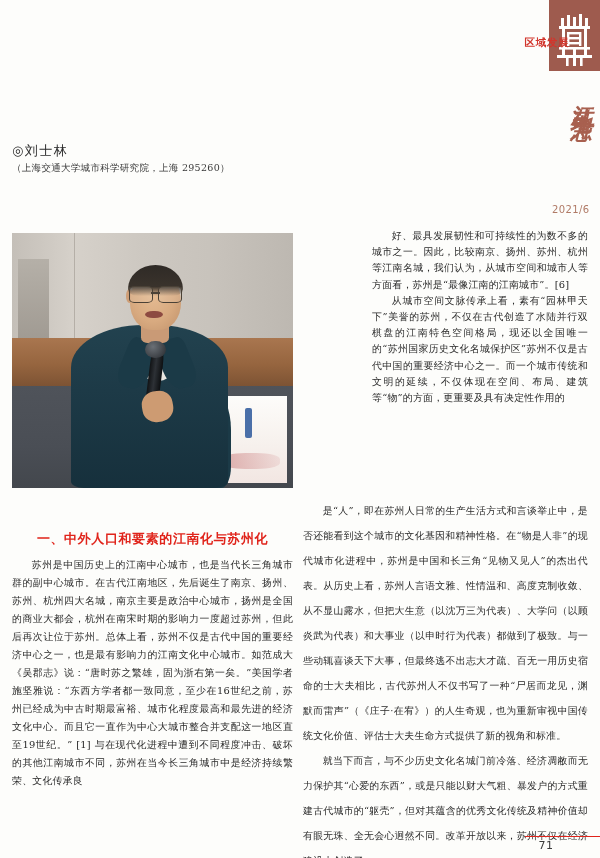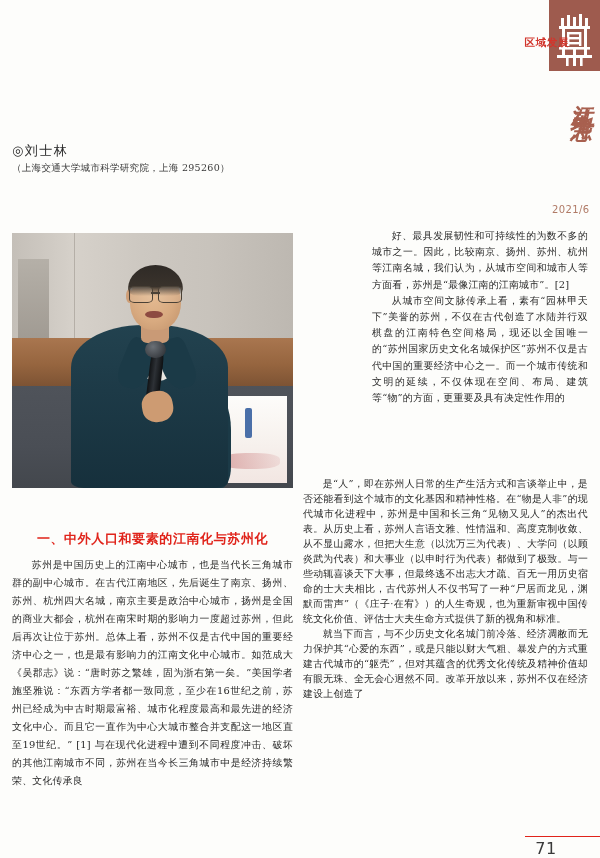--- a/index.html
+++ b/index.html
@@ -119,25 +119,25 @@
     letter-spacing: 0.25px;
   }
   #col-right {
     left: 372px;
     width: 216px;
     height: 250px;
   }
   #col-right-wide {
     position: absolute;
     left: 303px;
-    top: 476px;
+    top: 498px;
     width: 285px;
     height: 345px;
     font-size: 9.9px;
-    line-height: 15px;
+    line-height: 25px;
     color: #2a2a2a;
     text-align: justify;
     text-justify: inter-ideograph;
     letter-spacing: 0.25px;
   }
   .para {
     margin: 0;
     text-indent: 2em;
   }
   .para + .para { margin-top: 0; }
@@ -390,21 +390,21 @@
     height: 1.4px;
     background: #e0241b;
   }
   .page-number {
     position: absolute;
     left: 525px;
     top: 839px;
     width: 42px;
     text-align: center;
     font-family: "DejaVu Sans", "Liberation Sans", sans-serif;
-    font-size: 16px;
+    font-size: 11px;
     color: #3a3a3a;
     letter-spacing: 0.5px;
   }
 </style>
 </head>
 <body>
 
 <div id="page">
 
   <div id="masthead">
@@ -477,21 +477,21 @@
   </div>
 
 
   <h2 class="section-heading">一、中外人口和要素的江南化与苏州化</h2>
 
   <div id="col-left-lower">
     <p class="para">苏州是中国历史上的江南中心城市，也是当代长三角城市群的副中心城市。在古代江南地区，先后诞生了南京、扬州、苏州、杭州四大名城，南京主要是政治中心城市，扬州是全国的商业大都会，杭州在南宋时期的影响力一度超过苏州，但此后再次让位于苏州。总体上看，苏州不仅是古代中国的重要经济中心之一，也是最有影响力的江南文化中心城市。如范成大《吴郡志》说：“唐时苏之繁雄，固为浙右第一矣。”美国学者施坚雅说：“东西方学者都一致同意，至少在16世纪之前，苏州已经成为中古时期最富裕、城市化程度最高和最先进的经济文化中心。而且它一直作为中心大城市整合并支配这一地区直至19世纪。” [1] 与在现代化进程中遭到不同程度冲击、破坏的其他江南城市不同，苏州在当今长三角城市中是经济持续繁荣、文化传承良</p>
   </div>
 
   <div id="col-right" class="col">
-    <p class="para">好、最具发展韧性和可持续性的为数不多的城市之一。因此，比较南京、扬州、苏州、杭州等江南名城，我们认为，从城市空间和城市人等方面看，苏州是“最像江南的江南城市”。[2]</p>
+    <p class="para">好、最具发展韧性和可持续性的为数不多的城市之一。因此，比较南京、扬州、苏州、杭州等江南名城，我们认为，从城市空间和城市人等方面看，苏州是“最像江南的江南城市”。[6]</p>
     <p class="para">从城市空间文脉传承上看，素有“园林甲天下”美誉的苏州，不仅在古代创造了水陆并行双棋盘的江南特色空间格局，现还以全国唯一的“苏州国家历史文化名城保护区”苏州不仅是古代中国的重要经济中心之一。而一个城市传统和文明的延续，不仅体现在空间、布局、建筑等“物”的方面，更重要及具有决定性作用的</p>
   </div>
 
   <div id="col-right-wide">
     <p class="para">是“人”，即在苏州人日常的生产生活方式和言谈举止中，是否还能看到这个城市的文化基因和精神性格。在“物是人非”的现代城市化进程中，苏州是中国和长三角“见物又见人”的杰出代表。从历史上看，苏州人言语文雅、性情温和、高度克制收敛、从不显山露水，但把大生意（以沈万三为代表）、大学问（以顾炎武为代表）和大事业（以申时行为代表）都做到了极致。与一些动辄喜谈天下大事，但最终逃不出志大才疏、百无一用历史宿命的士大夫相比，古代苏州人不仅书写了一种“尸居而龙见，渊默而雷声”（《庄子·在宥》）的人生奇观，也为重新审视中国传统文化价值、评估士大夫生命方式提供了新的视角和标准。</p>
     <p class="para">就当下而言，与不少历史文化名城门前冷落、经济凋敝而无力保护其“心爱的东西”，或是只能以财大气粗、暴发户的方式重建古代城市的“躯壳”，但对其蕴含的优秀文化传统及精神价值却有眼无珠、全无会心迥然不同。改革开放以来，苏州不仅在经济建设上创造了</p>
   </div>
 
   <div class="footer-rule"></div>
   <div class="page-number">71</div>

